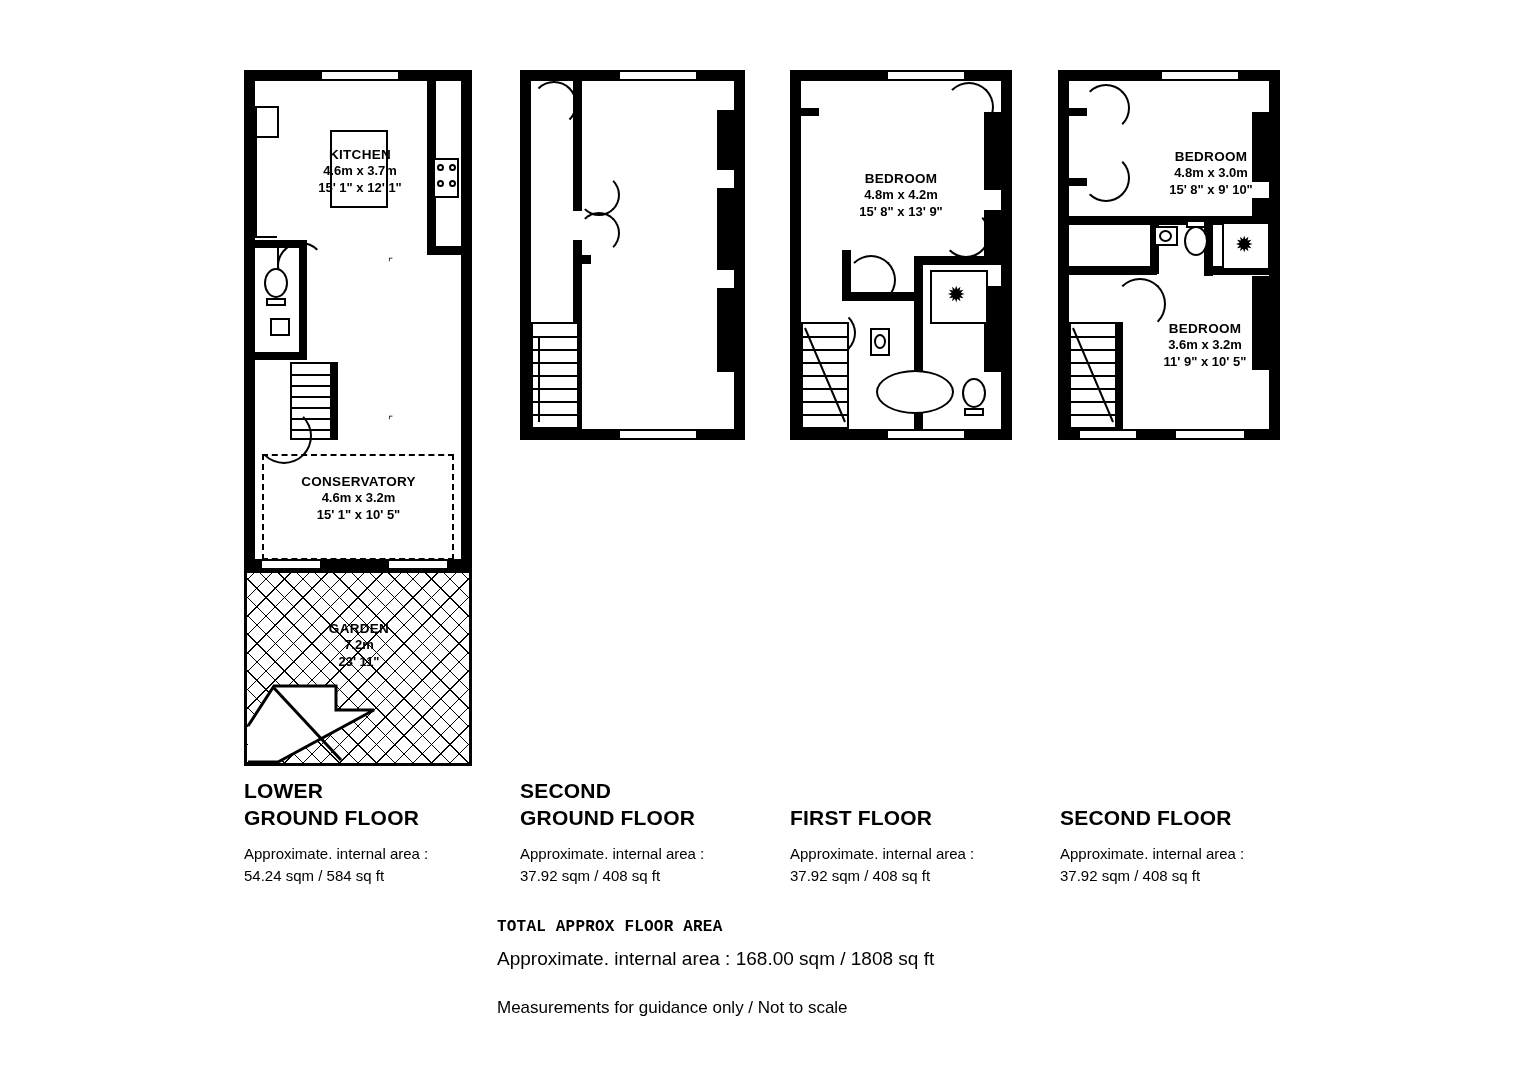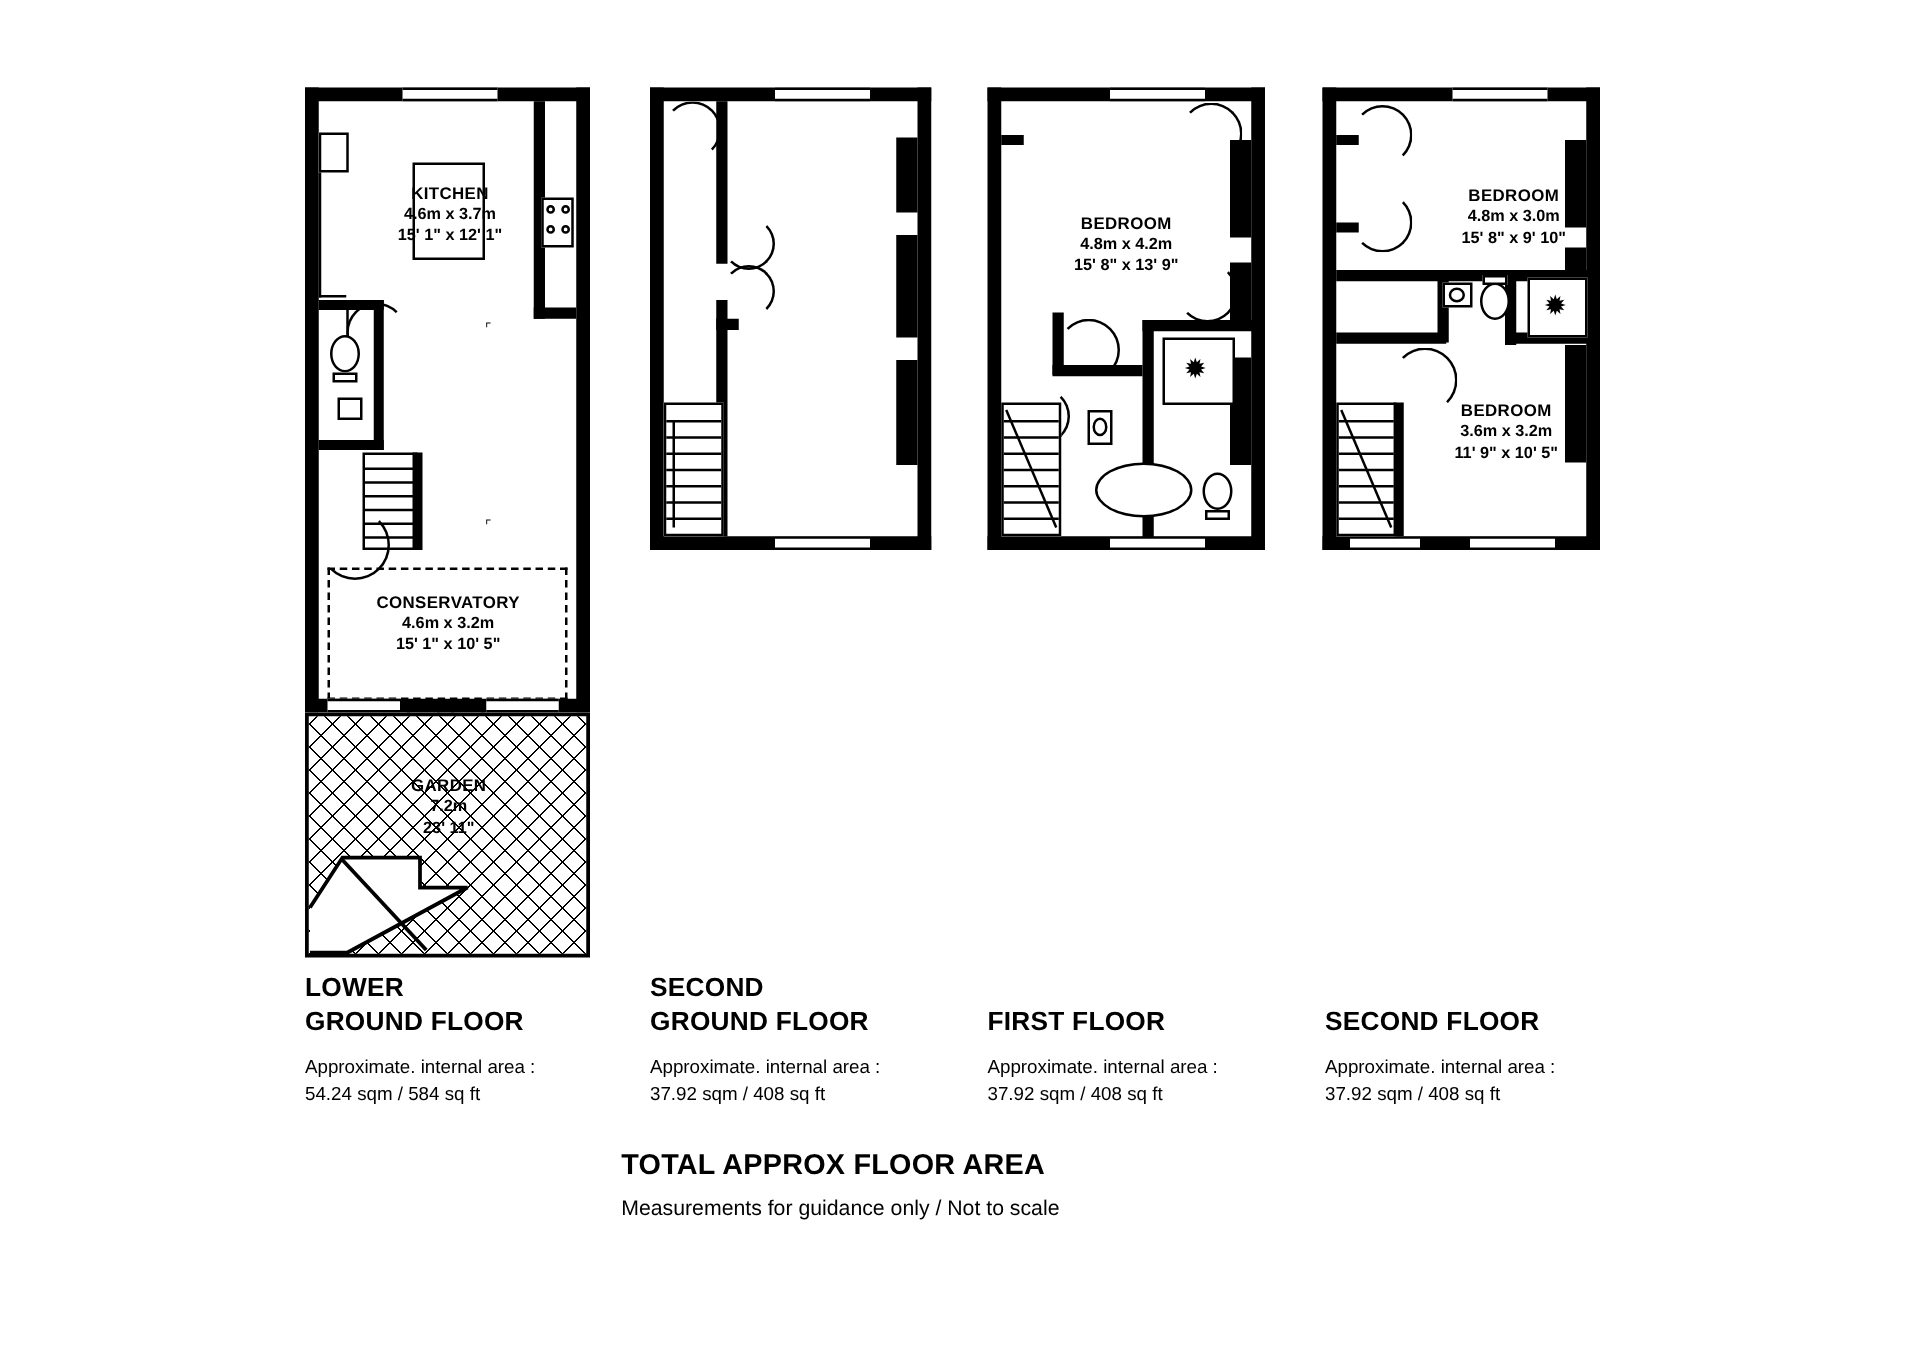--- a/index.html
+++ b/index.html
@@ -135,31 +135,32 @@
     margin-top: 11px;
   }
 
   .total-block {
     position: absolute;
     left: 497px;
     top: 918px;
     width: 700px;
   }
   .total-block .t1 {
-    font-size: 23px;
+    font-size: 16px;
     font-weight: bold;
     letter-spacing: 0.2px;
+    font-family: Liberation Mono, monospace;
   }
   .total-block .t2 {
     font-size: 19px;
     margin-top: 12px;
   }
   .total-block .t3 {
     font-size: 17px;
-    margin-top: 12px;
+    margin-top: 28px;
   }
 
   
   .tick {
     position: absolute;
     font-size: 11px;
     font-family: "Liberation Sans", sans-serif;
   }
   .star {
     position: absolute;
@@ -433,16 +434,17 @@
   </div>
 
   <div class="caption" style="left:1060px; top:805px;">
     <div class="title">SECOND FLOOR</div>
     <div class="sub">Approximate. internal area :</div>
     <div class="sub" style="margin-top:0;">37.92 sqm / 408 sq ft</div>
   </div>
 
   <div class="total-block">
     <div class="t1">TOTAL APPROX FLOOR AREA</div>
+    <div class="t2">Approximate. internal area : 168.00 sqm / 1808 sq ft</div>
     <div class="t3">Measurements for guidance only / Not to scale</div>
   </div>
 
 </div>
 
 </body></html>

